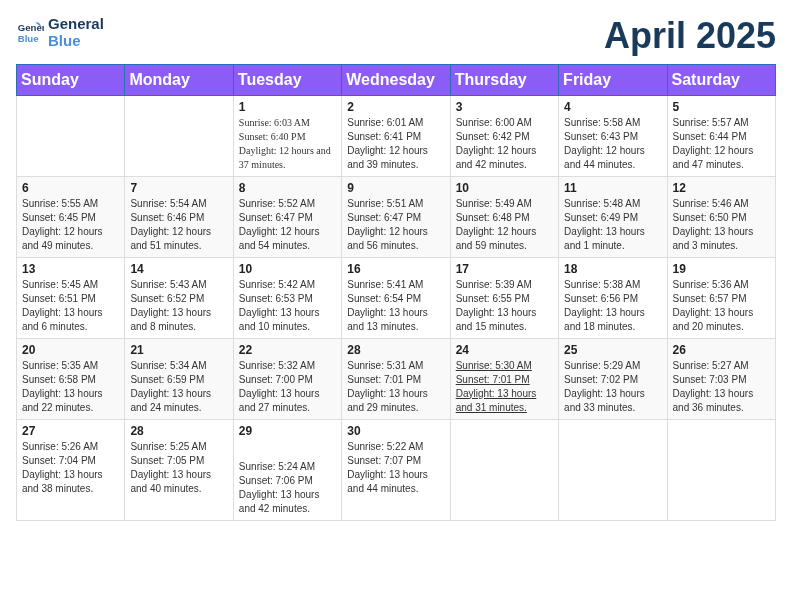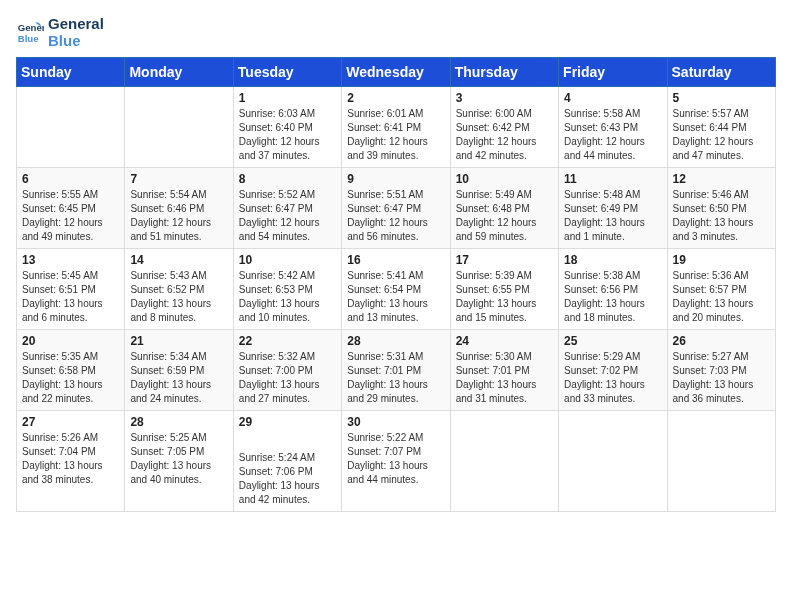--- a/index.html
+++ b/index.html
@@ -39,25 +39,25 @@
       color: #333;
       margin-top: 2px;
     }
     .calendar {
       width: 100%;
       border-collapse: collapse;
       border: 1px solid #ccc;
       font-size: 10.5px;
     }
     .calendar th {
-      background-color: #1d4ed8;
+      background-color: #8b5cf6;
       color: #fff;
       padding: 6px 4px;
       text-align: left;
-      font-size: 14px;
+      font-size: 16px;
       border: 1px solid #2a6db5;
     }
     .calendar td {
       vertical-align: top;
       padding: 4px 5px;
       border: 1px solid #ddd;
       width: 108px;
       min-height: 70px;
       background: #fff;
     }
@@ -89,20 +89,21 @@
       <text x="2" y="14" font-size="11" font-weight="bold" fill="#1a3a5c">General</text>
       <text x="2" y="26" font-size="11" font-weight="bold" fill="#4a90d9">Blue</text>
       <polygon points="22,4 30,10 26,4" fill="#4a90d9"></polygon>
     </svg>
     <div>
       <div style="font-size:15px;font-weight:bold;color:#1a3a5c;line-height:1.1;">General</div>
       <div style="font-size:15px;font-weight:bold;color:#4a90d9;line-height:1.1;">Blue</div>
     </div>
   </div>
   <div class="title-block">
+    <div class="month-title">April 2025</div>
   </div>
 </div>
 
 <table class="calendar">
   <thead>
     <tr>
     <th>Sunday</th>
         <th>Monday</th>
         <th>Tuesday</th>
         <th>Wednesday</th>
@@ -110,21 +111,21 @@
         <th>Friday</th>
         <th>Saturday</th>
       </tr>
   </thead>
   <tbody id="calendar-body">
   <tr>
         <td class="empty-cell"></td>
         <td class="empty-cell"></td>
         <td>
           <span class="day-number">1</span>
-          <div class="day-info" style="white-space: pre-line;">Sunrise: 6:03 AM
+          <div class="day-info" style="white-space: pre-line; font-family: Liberation Serif, serif;">Sunrise: 6:03 AM
 Sunset: 6:40 PM
 Daylight: 12 hours and 37 minutes.</div>
         </td>
         <td>
           <span class="day-number">2</span>
           <div class="day-info" style="white-space: pre-line;">Sunrise: 6:01 AM
 Sunset: 6:41 PM
 Daylight: 12 hours and 39 minutes.</div>
         </td>
         <td>
@@ -254,21 +255,21 @@
 Daylight: 13 hours and 27 minutes.</div>
         </td>
         <td>
           <span class="day-number">28</span>
           <div class="day-info" style="white-space: pre-line;">Sunrise: 5:31 AM
 Sunset: 7:01 PM
 Daylight: 13 hours and 29 minutes.</div>
         </td>
         <td>
           <span class="day-number">24</span>
-          <div class="day-info" style="white-space: pre-line;">Sunrise: 5:30 AM
+          <div class="day-info" style="white-space: pre-line; text-decoration: underline;">Sunrise: 5:30 AM
 Sunset: 7:01 PM
 Daylight: 13 hours and 31 minutes.</div>
         </td>
         <td>
           <span class="day-number">25</span>
           <div class="day-info" style="white-space: pre-line;">Sunrise: 5:29 AM
 Sunset: 7:02 PM
 Daylight: 13 hours and 33 minutes.</div>
         </td>
         <td>

